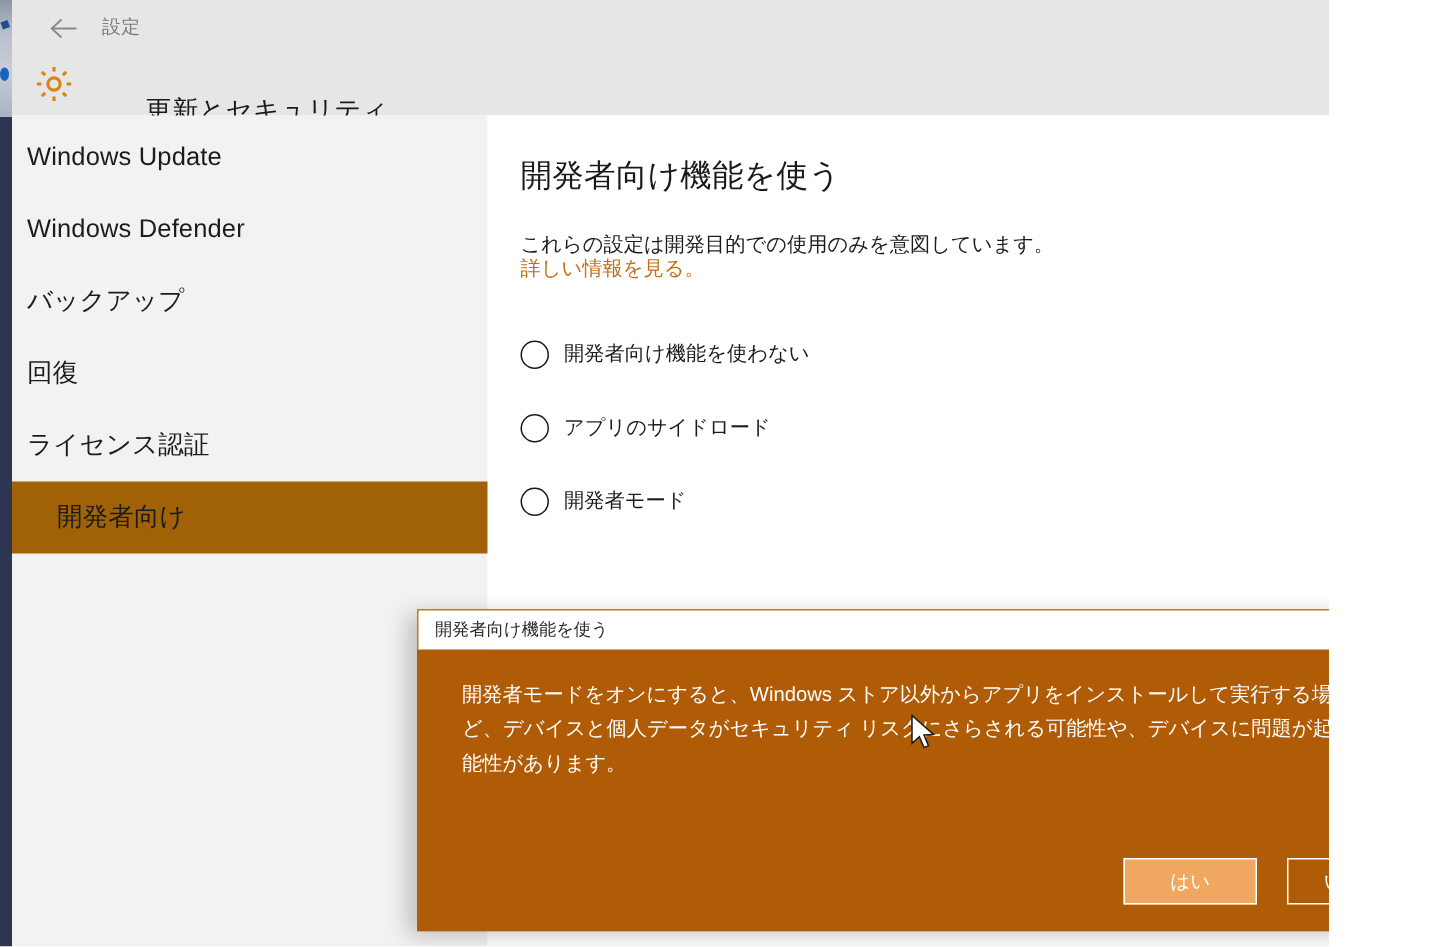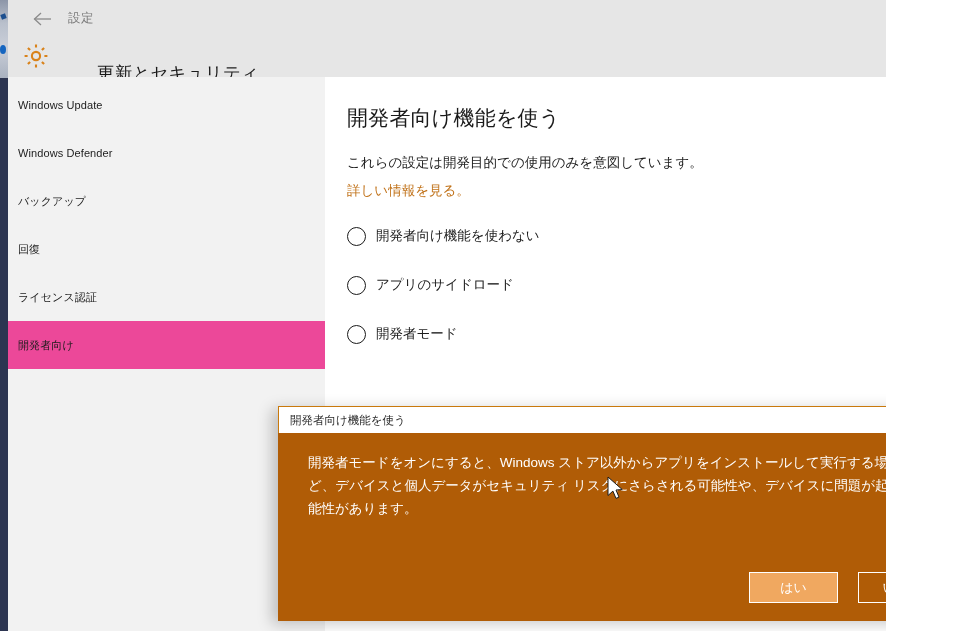--- a/index.html
+++ b/index.html
@@ -118,27 +118,28 @@
   .sidebar-item {
     position: absolute;
     left: 0;
     width: 317px; height: 48px;
     display: flex;
     align-items: center;
     cursor: default;
   }
   .sidebar-item .label {
     padding-left: 10px;
-    font-size: 11px;
+    font-size: 17px;
     color: #1c1c1c;
     line-height: 20px;
     letter-spacing: 0.1px;
   }
   .sidebar-item.selected {
-    background: #ec4899;
+    background: #a16207;
+    padding-left: 20px;
   }
 
   
   .content {
     position: absolute;
     left: 325px; top: 77px;
     width: 645px; height: 554px;
     background: #ffffff;
   }
   .content-heading {
@@ -151,21 +152,21 @@
   }
   .content-desc {
     position: absolute;
     left: 22px; top: 76px;
     font-size: 13.5px;
     color: #1c1c1c;
     line-height: 20px;
   }
   .content-link {
     position: absolute;
-    left: 22px; top: 104px;
+    left: 22px; top: 92px;
     font-size: 13.5px;
     color: #c07118;
     line-height: 20px;
     text-decoration: none;
     cursor: default;
   }
   .radio-row {
     position: absolute;
     left: 22px;
     height: 24px;

